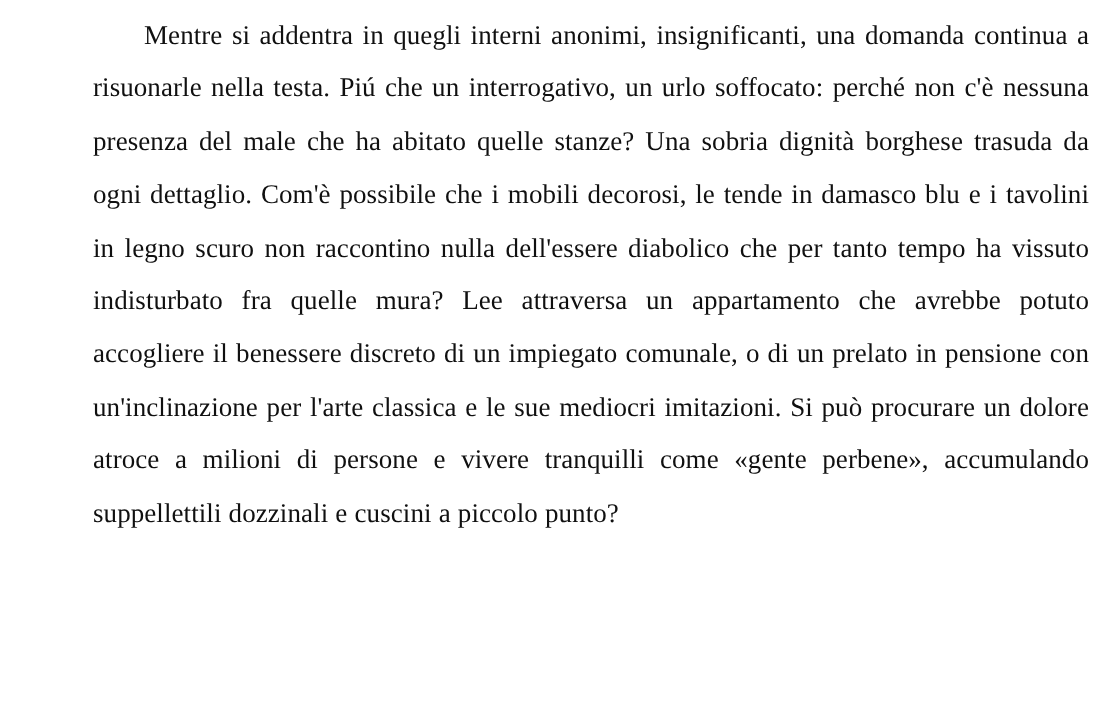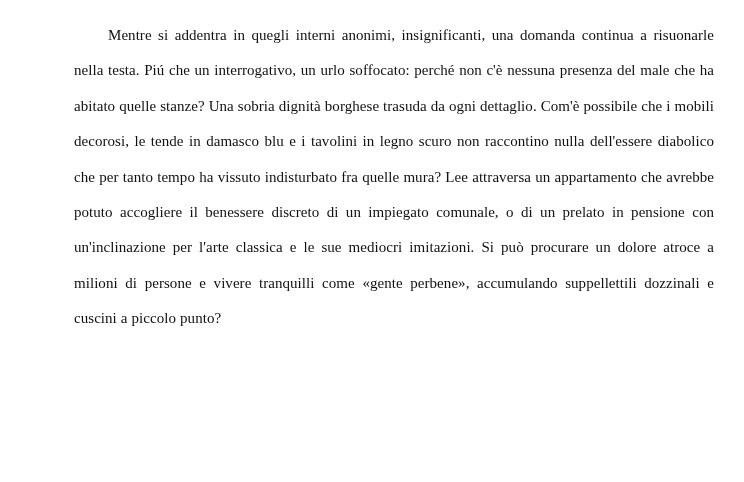--- a/index.html
+++ b/index.html
@@ -15,28 +15,28 @@
     color: #111111;
   }
   .page {
     box-sizing: border-box;
     width: 744px;
     height: 482px;
     padding: 6px 18px 0 62px;
     background: #ffffff;
   }
   .body-text {
-    font-size: 15px;
+    font-size: 18px;
     line-height: 35.4px;
     text-align: justify;
     text-justify: inter-word;
     text-indent: 34px;
     hyphens: manual;
     color: #101010;
-    margin: 12px;
+    margin: 0;
     letter-spacing: 0.05px;
     word-spacing: 0.2px;
   }
 </style>
 </head>
 <body>
 
 <div class="page">
   <p class="body-text">Mentre si addentra in quegli interni anonimi, insignificanti, una domanda continua a risuonarle nella testa. Piú che un interrogativo, un urlo soffocato: perché non c'è nessuna presenza del male che ha abitato quelle stanze? Una sobria dignità borghese trasuda da ogni dettaglio. Com'è possibile che i mobili decorosi, le tende in damasco blu e i tavolini in legno scuro non raccontino nulla dell'essere diabolico che per tanto tempo ha vissuto indisturbato fra quelle mura? Lee attraversa un appartamento che avrebbe potuto accogliere il benessere discreto di un impiegato comunale, o di un prelato in pensione con un'inclinazione per l'arte classica e le sue mediocri imitazioni. Si può procurare un dolore atroce a milioni di persone e vivere tranquilli come «gente perbene», accumulando suppellettili dozzinali e cuscini a piccolo punto?</p>
 </div>

